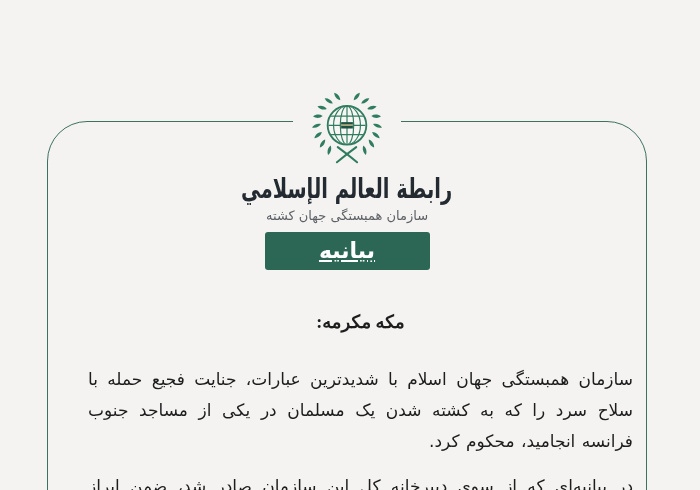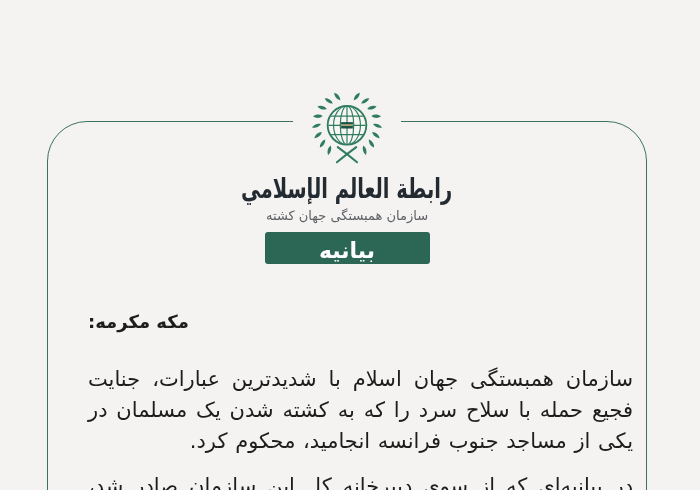--- a/index.html
+++ b/index.html
@@ -57,47 +57,49 @@
   }
   .org-subtitle {
     margin-top: 2px;
     font-size: 13px;
     color: #5d6166;
     white-space: nowrap;
   }
   .banner {
     margin-top: 9px;
     width: 165px;
-    height: 32px;
+    height: 38px;
     line-height: 38px;
     background: #2c6756;
     border-radius: 3px;
     color: #ffffff;
     font-size: 22px;
     font-weight: bold;
     text-align: center;
+    text-decoration: underline;
   }
   .content {
     position: absolute;
     top: 186px;
     left: 40px;
     right: 13px;
     direction: rtl;
     color: #1d1d1d;
   }
   .salutation {
     font-size: 18px;
     font-weight: bold;
     line-height: 28px;
     margin: 0 0 28px 0;
-    text-align: left;
+    text-align: center;
+    font-family: Liberation Serif, serif;
   }
   .content p {
     margin: 0;
-    font-size: 21px;
+    font-size: 17px;
     line-height: 31px;
     text-align: justify;
     word-spacing: 1px;
   }
   .content p + p {
     margin-top: 14px;
   }
 </style>
 </head>
 <body>

